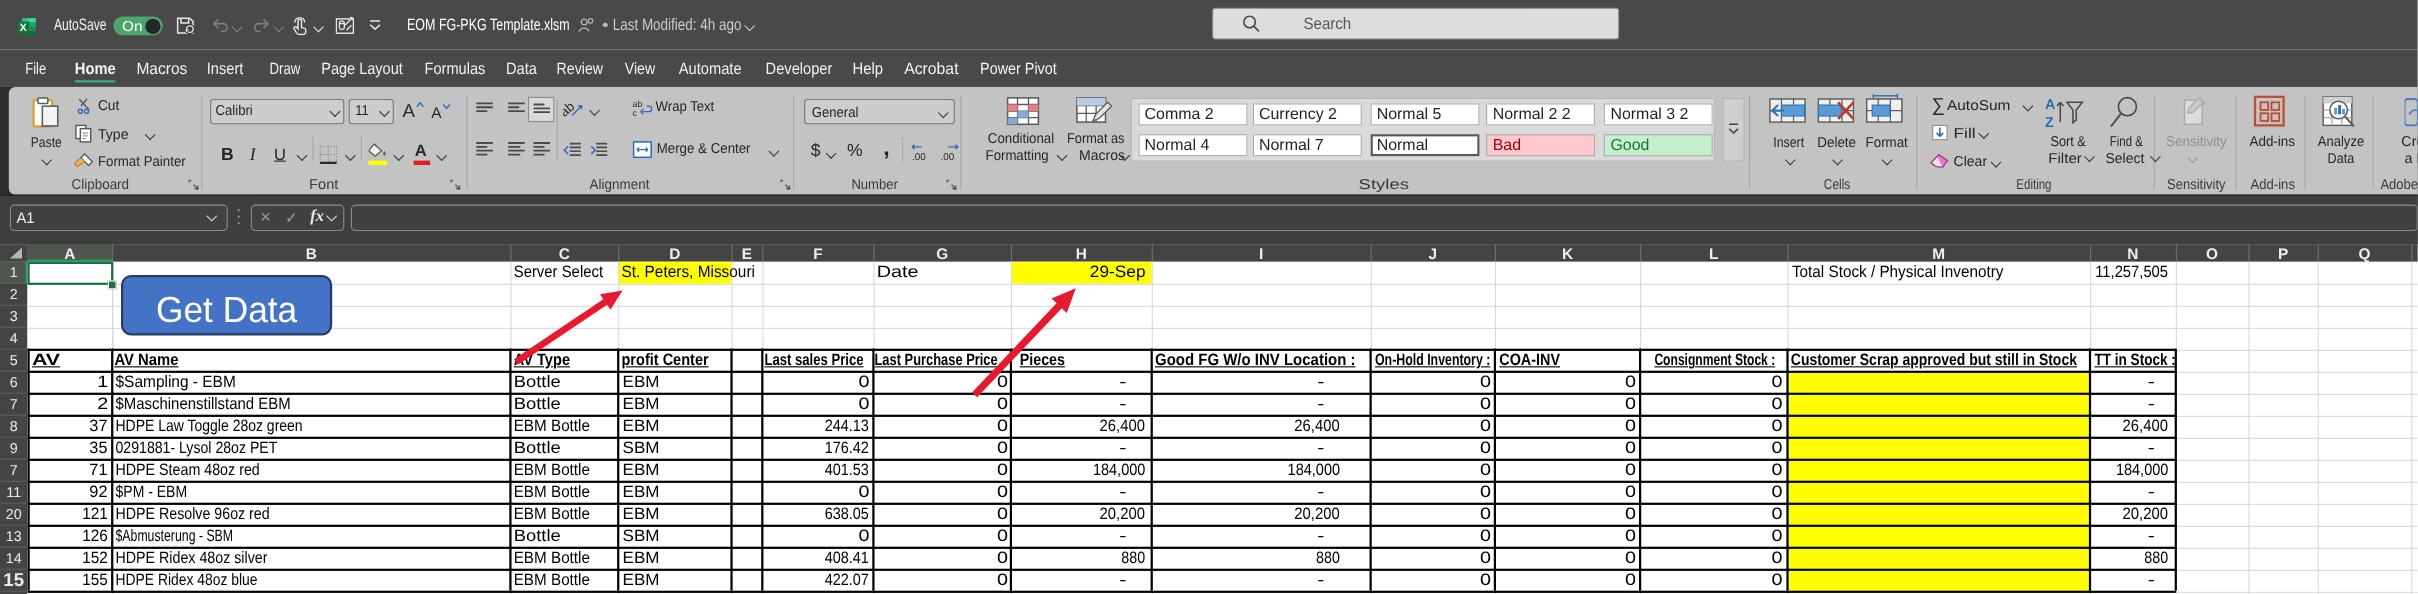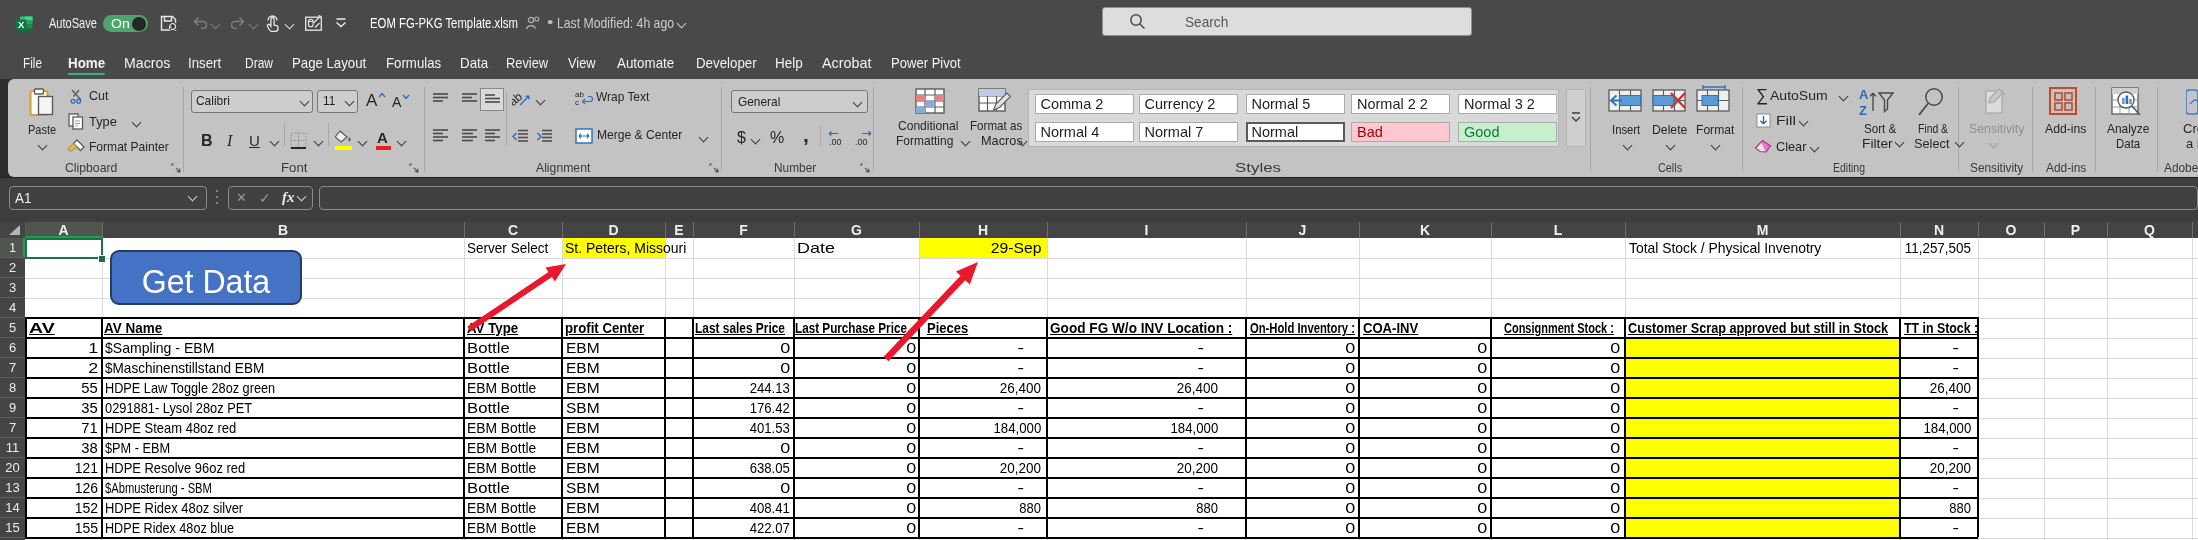--- a/index.html
+++ b/index.html
@@ -464,21 +464,21 @@
 <span id="rh10" class="tx" style="left:0px;top:416px;width:25px;text-align:center;font-size:13px;line-height:24px;color:#eaeaea;white-space:pre;transform:scaleX(1.0000);transform-origin:50% 50%;">7</span>
 <div style="left:0;top:437px;width:25px;height:1px;background:#5f5f5f;"></div>
 <span id="rh11" class="tx" style="left:0px;top:436px;width:25px;text-align:center;font-size:13px;line-height:24px;color:#eaeaea;white-space:pre;transform:scaleX(1.0000);transform-origin:50% 50%;">11</span>
 <div style="left:0;top:457px;width:25px;height:1px;background:#5f5f5f;"></div>
 <span id="rh12" class="tx" style="left:0px;top:456px;width:25px;text-align:center;font-size:13px;line-height:24px;color:#eaeaea;white-space:pre;transform:scaleX(1.0000);transform-origin:50% 50%;">20</span>
 <div style="left:0;top:477px;width:25px;height:1px;background:#5f5f5f;"></div>
 <span id="rh13" class="tx" style="left:0px;top:476px;width:25px;text-align:center;font-size:13px;line-height:24px;color:#eaeaea;white-space:pre;transform:scaleX(1.0000);transform-origin:50% 50%;">13</span>
 <div style="left:0;top:497px;width:25px;height:1px;background:#5f5f5f;"></div>
 <span id="rh14" class="tx" style="left:0px;top:496px;width:25px;text-align:center;font-size:13px;line-height:24px;color:#eaeaea;white-space:pre;transform:scaleX(1.0000);transform-origin:50% 50%;">14</span>
 <div style="left:0;top:517px;width:25px;height:1px;background:#5f5f5f;"></div>
-<span id="rh15" class="tx" style="left:0px;top:516px;width:25px;text-align:center;font-size:13px;line-height:24px;color:#eaeaea;white-space:pre;transform:scaleX(1.0000);transform-origin:50% 50%;">15</span>
+<span id="rh15" class="tx" style="left:0px;top:516px;width:25px;text-align:center;font-size:17px;line-height:24px;color:#eaeaea;white-space:pre;transform:scaleX(1.0000);transform-origin:50% 50%;font-weight:bold;">15</span>
 <div style="left:0;top:537px;width:25px;height:1px;background:#5f5f5f;"></div>
 <span id="rh16" class="tx" style="left:0px;top:536px;width:25px;text-align:center;font-size:13px;line-height:24px;color:#eaeaea;white-space:pre;transform:scaleX(1.0000);transform-origin:50% 50%;">16</span>
 
 <div style="left:25px;top:238px;width:2173px;height:302px;background:#fff;"></div>
 <div style="left:562px;top:238px;width:103px;height:20px;background:#ffff00;"></div>
 <div style="left:919px;top:238px;width:128px;height:20px;background:#ffff00;"></div>
 <div style="left:1625px;top:338px;width:275px;height:200px;background:#ffff00;"></div>
 <div style="left:102px;top:238px;width:1px;height:302px;background:#d9d9d9;"></div>
 <div style="left:464px;top:238px;width:1px;height:302px;background:#d9d9d9;"></div>
 <div style="left:562px;top:238px;width:1px;height:302px;background:#d9d9d9;"></div>
@@ -577,21 +577,21 @@
 <span id="typ1" class="tx" style="left:467px;top:358px;font-size:15px;line-height:20px;color:#000;white-space:pre;transform:scaleX(1.1155);transform-origin:0 50%;">Bottle</span>
 <span id="pc1" class="tx" style="left:566px;top:358px;font-size:15px;line-height:20px;color:#000;white-space:pre;transform:scaleX(1.0328);transform-origin:0 50%;">EBM</span>
 <span id="pr1" class="tx" style="right:1408px;top:358px;font-size:15px;line-height:20px;color:#000;white-space:pre;transform:scaleX(1.1979);transform-origin:100% 50%;">0</span>
 <span id="g1" class="tx" style="right:1282px;top:358px;font-size:15px;line-height:20px;color:#000;white-space:pre;transform:scaleX(1.1979);transform-origin:100% 50%;">0</span>
 <span id="hd1" class="tx" style="right:1174px;top:358px;font-size:15px;line-height:20px;color:#000;white-space:pre;transform:scaleX(1.3000);transform-origin:100% 50%;">-</span>
 <span id="id1" class="tx" style="right:994px;top:358px;font-size:15px;line-height:20px;color:#000;white-space:pre;transform:scaleX(1.3000);transform-origin:100% 50%;">-</span>
 <span id="nd1" class="tx" style="right:239px;top:358px;font-size:15px;line-height:20px;color:#000;white-space:pre;transform:scaleX(1.3000);transform-origin:100% 50%;">-</span>
 <span id="j1" class="tx" style="right:843px;top:358px;font-size:15px;line-height:20px;color:#000;white-space:pre;transform:scaleX(1.1979);transform-origin:100% 50%;">0</span>
 <span id="k1" class="tx" style="right:711px;top:358px;font-size:15px;line-height:20px;color:#000;white-space:pre;transform:scaleX(1.1979);transform-origin:100% 50%;">0</span>
 <span id="l1" class="tx" style="right:578px;top:358px;font-size:15px;line-height:20px;color:#000;white-space:pre;transform:scaleX(1.1979);transform-origin:100% 50%;">0</span>
-<span id="av2" class="tx" style="right:2100px;top:378px;font-size:15px;line-height:20px;color:#000;white-space:pre;transform:scaleX(0.9868);transform-origin:100% 50%;">55</span>
+<span id="av2" class="tx" style="right:2100px;top:378px;font-size:15px;line-height:20px;color:#000;white-space:pre;transform:scaleX(0.9868);transform-origin:100% 50%;">37</span>
 <span id="nm2" class="tx" style="left:105px;top:378px;font-size:15px;line-height:20px;color:#000;white-space:pre;transform:scaleX(0.8477);transform-origin:0 50%;">HDPE Law Toggle 28oz green</span>
 <span id="typ2" class="tx" style="left:467px;top:378px;font-size:15px;line-height:20px;color:#000;white-space:pre;transform:scaleX(0.9237);transform-origin:0 50%;">EBM Bottle</span>
 <span id="pc2" class="tx" style="left:566px;top:378px;font-size:15px;line-height:20px;color:#000;white-space:pre;transform:scaleX(1.0328);transform-origin:0 50%;">EBM</span>
 <span id="pr2" class="tx" style="right:1408px;top:378px;font-size:15px;line-height:20px;color:#000;white-space:pre;transform:scaleX(0.8758);transform-origin:100% 50%;">244.13</span>
 <span id="g2" class="tx" style="right:1282px;top:378px;font-size:15px;line-height:20px;color:#000;white-space:pre;transform:scaleX(1.1979);transform-origin:100% 50%;">0</span>
 <span id="hd2" class="tx" style="right:1157px;top:378px;font-size:15px;line-height:20px;color:#000;white-space:pre;transform:scaleX(0.8988);transform-origin:100% 50%;">26,400</span>
 <span id="id2" class="tx" style="right:980px;top:378px;font-size:15px;line-height:20px;color:#000;white-space:pre;transform:scaleX(0.8988);transform-origin:100% 50%;">26,400</span>
 <span id="nd2" class="tx" style="right:227px;top:378px;font-size:15px;line-height:20px;color:#000;white-space:pre;transform:scaleX(0.8988);transform-origin:100% 50%;">26,400</span>
 <span id="j2" class="tx" style="right:843px;top:378px;font-size:15px;line-height:20px;color:#000;white-space:pre;transform:scaleX(1.1979);transform-origin:100% 50%;">0</span>
 <span id="k2" class="tx" style="right:711px;top:378px;font-size:15px;line-height:20px;color:#000;white-space:pre;transform:scaleX(1.1979);transform-origin:100% 50%;">0</span>
@@ -613,21 +613,21 @@
 <span id="typ4" class="tx" style="left:467px;top:418px;font-size:15px;line-height:20px;color:#000;white-space:pre;transform:scaleX(0.9237);transform-origin:0 50%;">EBM Bottle</span>
 <span id="pc4" class="tx" style="left:566px;top:418px;font-size:15px;line-height:20px;color:#000;white-space:pre;transform:scaleX(1.0328);transform-origin:0 50%;">EBM</span>
 <span id="pr4" class="tx" style="right:1408px;top:418px;font-size:15px;line-height:20px;color:#000;white-space:pre;transform:scaleX(0.8758);transform-origin:100% 50%;">401.53</span>
 <span id="g4" class="tx" style="right:1282px;top:418px;font-size:15px;line-height:20px;color:#000;white-space:pre;transform:scaleX(1.1979);transform-origin:100% 50%;">0</span>
 <span id="hd4" class="tx" style="right:1157px;top:418px;font-size:15px;line-height:20px;color:#000;white-space:pre;transform:scaleX(0.8795);transform-origin:100% 50%;">184,000</span>
 <span id="id4" class="tx" style="right:980px;top:418px;font-size:15px;line-height:20px;color:#000;white-space:pre;transform:scaleX(0.8795);transform-origin:100% 50%;">184,000</span>
 <span id="nd4" class="tx" style="right:227px;top:418px;font-size:15px;line-height:20px;color:#000;white-space:pre;transform:scaleX(0.8795);transform-origin:100% 50%;">184,000</span>
 <span id="j4" class="tx" style="right:843px;top:418px;font-size:15px;line-height:20px;color:#000;white-space:pre;transform:scaleX(1.1979);transform-origin:100% 50%;">0</span>
 <span id="k4" class="tx" style="right:711px;top:418px;font-size:15px;line-height:20px;color:#000;white-space:pre;transform:scaleX(1.1979);transform-origin:100% 50%;">0</span>
 <span id="l4" class="tx" style="right:578px;top:418px;font-size:15px;line-height:20px;color:#000;white-space:pre;transform:scaleX(1.1979);transform-origin:100% 50%;">0</span>
-<span id="av5" class="tx" style="right:2100px;top:438px;font-size:15px;line-height:20px;color:#000;white-space:pre;transform:scaleX(0.9868);transform-origin:100% 50%;">38</span>
+<span id="av5" class="tx" style="right:2100px;top:438px;font-size:15px;line-height:20px;color:#000;white-space:pre;transform:scaleX(0.9868);transform-origin:100% 50%;">92</span>
 <span id="nm5" class="tx" style="left:105px;top:438px;font-size:15px;line-height:20px;color:#000;white-space:pre;transform:scaleX(0.8492);transform-origin:0 50%;">$PM - EBM</span>
 <span id="typ5" class="tx" style="left:467px;top:438px;font-size:15px;line-height:20px;color:#000;white-space:pre;transform:scaleX(0.9237);transform-origin:0 50%;">EBM Bottle</span>
 <span id="pc5" class="tx" style="left:566px;top:438px;font-size:15px;line-height:20px;color:#000;white-space:pre;transform:scaleX(1.0328);transform-origin:0 50%;">EBM</span>
 <span id="pr5" class="tx" style="right:1408px;top:438px;font-size:15px;line-height:20px;color:#000;white-space:pre;transform:scaleX(1.1979);transform-origin:100% 50%;">0</span>
 <span id="g5" class="tx" style="right:1282px;top:438px;font-size:15px;line-height:20px;color:#000;white-space:pre;transform:scaleX(1.1979);transform-origin:100% 50%;">0</span>
 <span id="hd5" class="tx" style="right:1174px;top:438px;font-size:15px;line-height:20px;color:#000;white-space:pre;transform:scaleX(1.3000);transform-origin:100% 50%;">-</span>
 <span id="id5" class="tx" style="right:994px;top:438px;font-size:15px;line-height:20px;color:#000;white-space:pre;transform:scaleX(1.3000);transform-origin:100% 50%;">-</span>
 <span id="nd5" class="tx" style="right:239px;top:438px;font-size:15px;line-height:20px;color:#000;white-space:pre;transform:scaleX(1.3000);transform-origin:100% 50%;">-</span>
 <span id="j5" class="tx" style="right:843px;top:438px;font-size:15px;line-height:20px;color:#000;white-space:pre;transform:scaleX(1.1979);transform-origin:100% 50%;">0</span>
 <span id="k5" class="tx" style="right:711px;top:438px;font-size:15px;line-height:20px;color:#000;white-space:pre;transform:scaleX(1.1979);transform-origin:100% 50%;">0</span>

